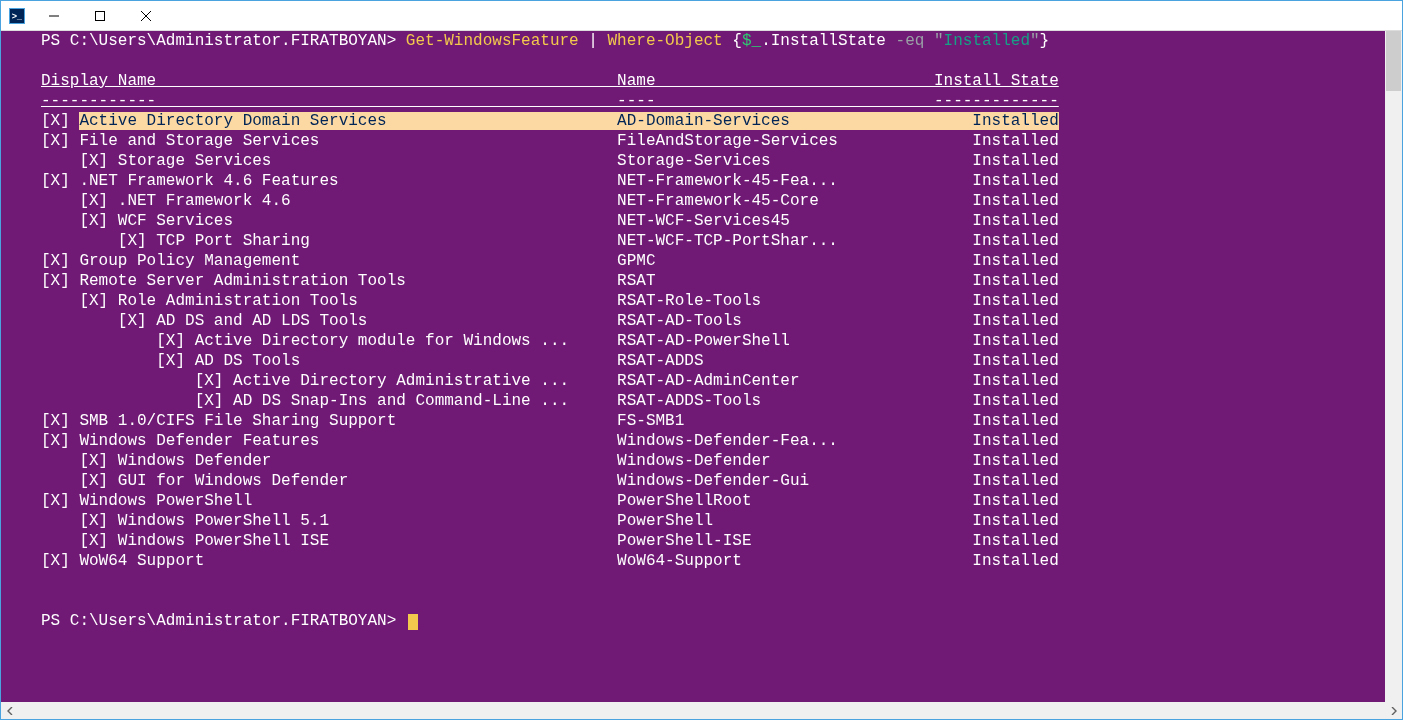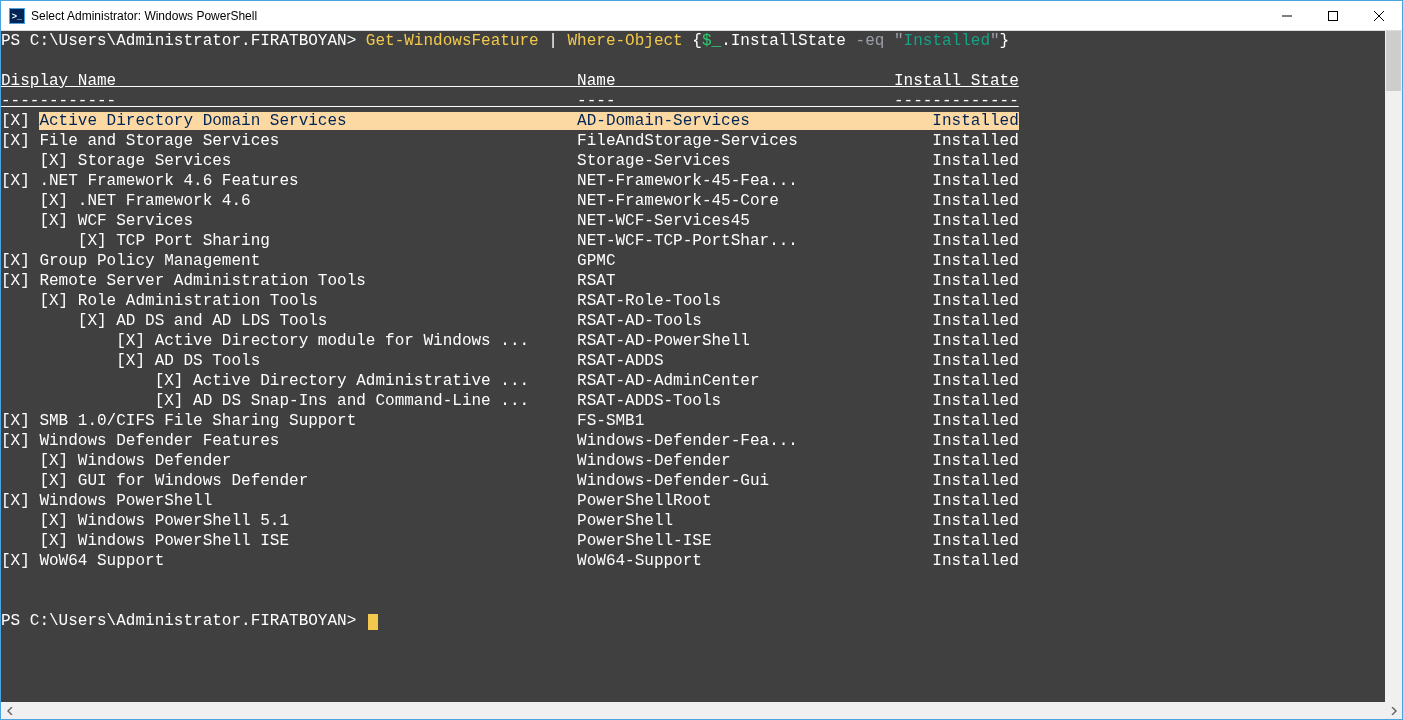--- a/index.html
+++ b/index.html
@@ -52,23 +52,24 @@
     display: flex;
     align-items: center;
     justify-content: center;
     font-family: "Segoe UI", sans-serif;
     font-size: 12px;
     color: #000;
   }
   .titlebar .ctrl.close { width: 46px; }
   .terminal-wrap {
     flex: 1;
-    background: #404040;
+    background: #701a75;
     position: relative;
     overflow: hidden;
+    padding-left: 40px;
   }
   .terminal {
     width: calc(100% - 17px);
     height: 100%;
     overflow: hidden;
     color: #ffffff;
     font-size: 16px;
     line-height: 20px;
     white-space: pre;
     padding: 0;
@@ -114,21 +115,20 @@
     vertical-align: text-bottom;
     margin-left: 2px;
   }
 </style>
 </head>
 <body>
 
 <div class="window">
   <div class="titlebar">
     <span class="ps-icon">&gt;_</span>
-    <span class="title-text">Select Administrator: Windows PowerShell</span>
     <div class="controls">
       <div class="ctrl">
         <svg width="10" height="10">
             <line x1="0" y1="5" x2="10" y2="5" stroke="#000" stroke-width="1"></line>
           </svg>
       </div>
       <div class="ctrl">
         <svg width="10" height="10">
             <rect x="0.5" y="0.5" width="9" height="9" fill="none" stroke="#000" stroke-width="1"></rect>
           </svg>

